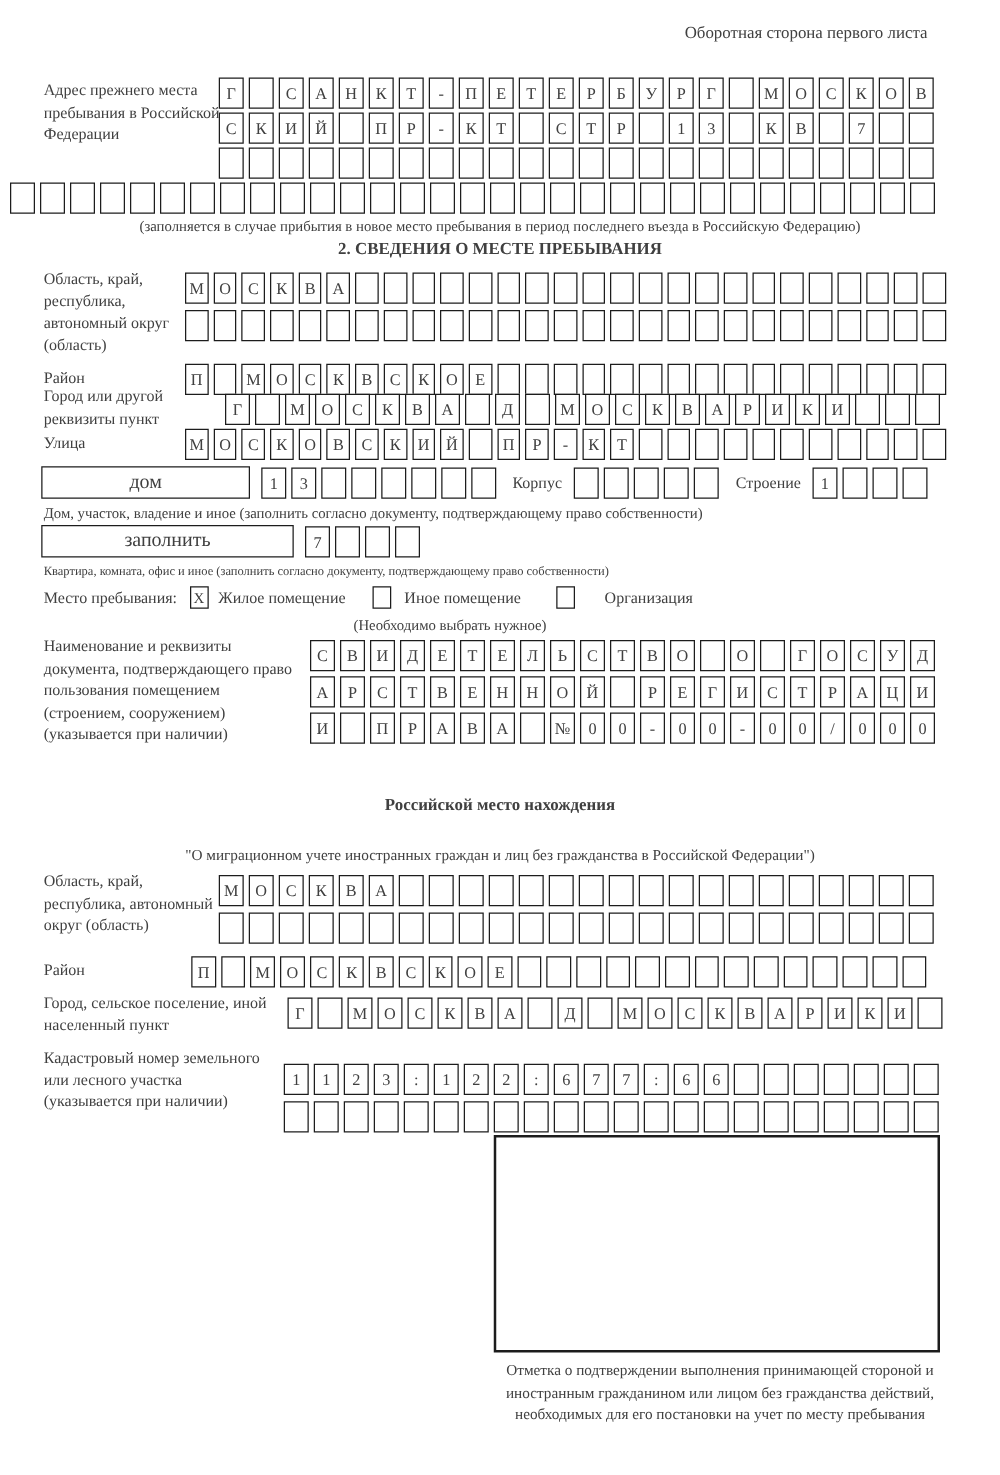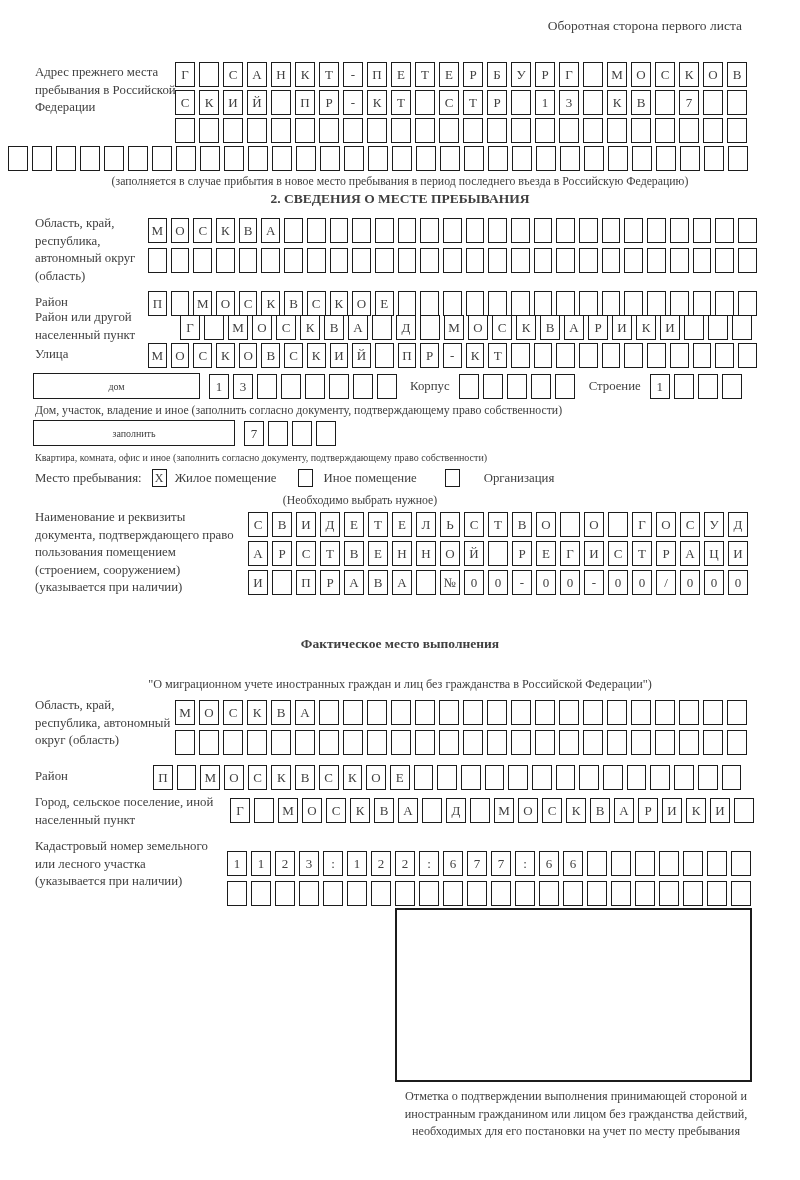--- a/index.html
+++ b/index.html
@@ -22,21 +22,21 @@
     display:flex;align-items:center;justify-content:center;
     font-size:13px;line-height:1;
     background:#fff;
   }
   .lbl{position:absolute;font-size:12.8px;line-height:17.5px;}
   .caption{position:absolute;left:0;width:800px;text-align:center;font-size:11.8px;}
   .title{position:absolute;left:0;width:800px;text-align:center;font-size:13.5px;font-weight:bold;}
   .hrow{position:absolute;display:flex;align-items:center;}
   .named-box{
     border:1.8px solid #1c1c1c;height:26px;box-sizing:border-box;
-    display:flex;align-items:center;justify-content:center;font-size:10px;
+    display:flex;align-items:center;justify-content:center;font-size:16px;
   }
   .inline-lbl{font-size:12.8px;white-space:nowrap;}
   .chk{
     width:15px;height:18px;border:1.6px solid #1c1c1c;box-sizing:border-box;
     display:flex;align-items:center;justify-content:center;font-size:12px;
   }
   .stamp{
     position:absolute;border:2px solid #1c1c1c;background:#fff;box-sizing:border-box;
   }
   .stamp-note{position:absolute;text-align:center;font-size:12.2px;line-height:17.5px;}
@@ -249,21 +249,21 @@
       <div class="cell"></div>
       <div class="cell"></div>
       <div class="cell"></div>
       <div class="cell"></div>
       <div class="cell"></div>
       <div class="cell"></div>
       <div class="cell"></div>
       <div class="cell"></div>
     </div>
 
-  <div class="lbl" style="left:35px;top:309px;width:145px;">Район или другой населенный пункт</div>
+  <div class="lbl" style="left:35px;top:309px;width:145px;">Город или другой реквизиты пункт</div>
   <div class="row" style="left:180px;top:315px;--cw:20px;">
       <div class="cell">Г</div>
       <div class="cell"></div>
       <div class="cell">М</div>
       <div class="cell">О</div>
       <div class="cell">С</div>
       <div class="cell">К</div>
       <div class="cell">В</div>
       <div class="cell">А</div>
       <div class="cell"></div>
@@ -431,21 +431,21 @@
       <div class="cell">0</div>
       <div class="cell">-</div>
       <div class="cell">0</div>
       <div class="cell">0</div>
       <div class="cell">/</div>
       <div class="cell">0</div>
       <div class="cell">0</div>
       <div class="cell">0</div>
     </div>
 
-  <div class="title" style="top:636px;">Фактическое место выполнения</div>
+  <div class="title" style="top:636px;">Российской место нахождения</div>
   <div class="caption" style="top:677px;font-size:12.2px;">"О миграционном учете иностранных граждан и лиц без гражданства в Российской Федерации")</div>
 
   <div class="lbl" style="left:35px;top:697px;width:140px;">Область, край, республика, автономный округ (область)</div>
   <div class="row" style="left:175px;top:700px;--cw:20px;">
       <div class="cell">М</div>
       <div class="cell">О</div>
       <div class="cell">С</div>
       <div class="cell">К</div>
       <div class="cell">В</div>
       <div class="cell">А</div>

